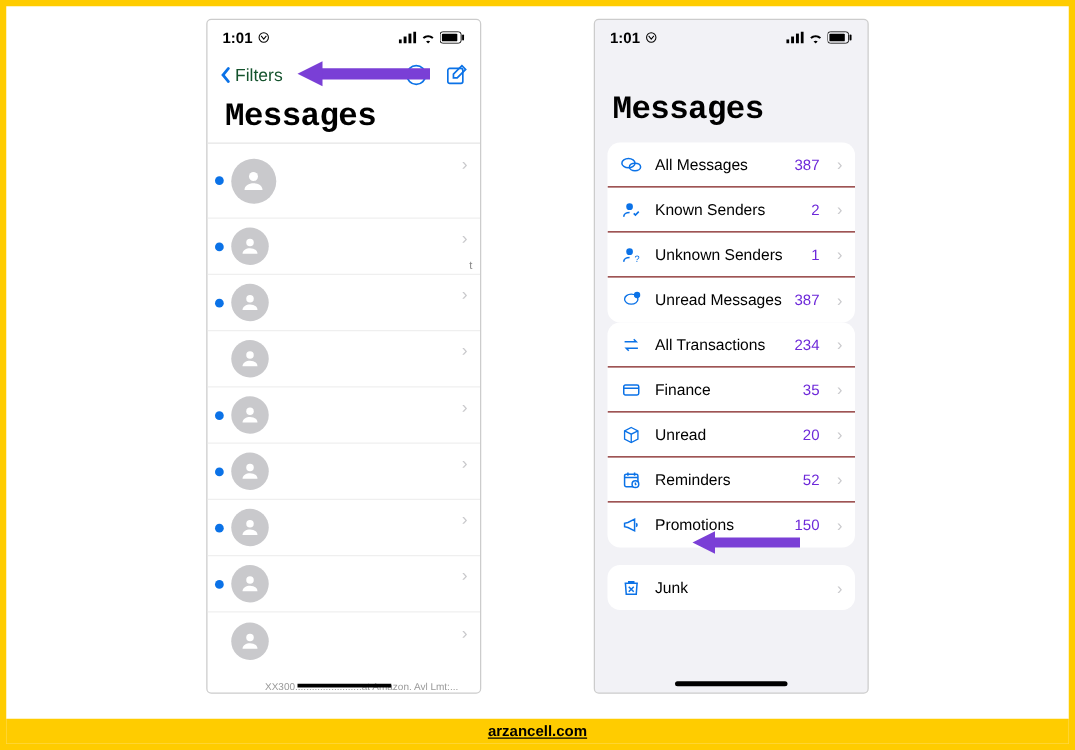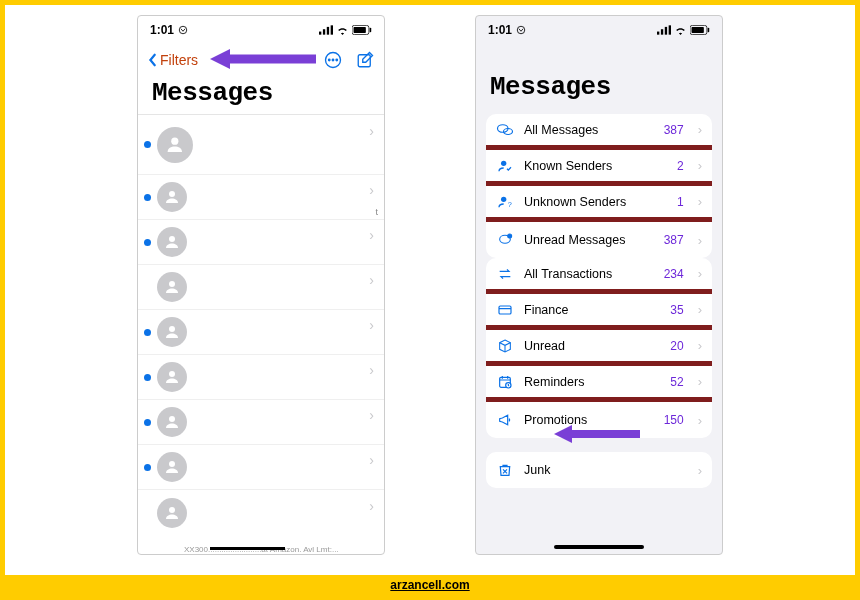--- a/index.html
+++ b/index.html
@@ -19,21 +19,21 @@
   }
   .phones-area {
     width: 100%;
     height: 570px;
     display: flex;
     justify-content: center;
     gap: 90px;
     padding-top: 10px;
   }
   .phone {
-    width: 248px;
+    width: 220px;
     height: 540px;
     border: 1px solid #ccc;
     border-radius: 4px;
     background: #fff;
     overflow: hidden;
     position: relative;
     display: flex;
     flex-direction: column;
   }
   .phone.right { background: #f2f2f6; }
@@ -51,21 +51,21 @@
   .nav-bar {
     height: 32px;
     display: flex;
     align-items: center;
     justify-content: space-between;
     padding: 0 10px;
   }
   .back-link {
     display: flex;
     align-items: center;
-    color: #c2410c;
+    color: #14532d;
     font-size: 14px;
     gap: 2px;
   }
   .nav-actions { display: flex; gap: 14px; }
   .nav-icon { color: #0b72e7; }
   .title {
     font-size: 26px;
     font-weight: 700;
     padding: 2px 14px 6px;
     letter-spacing: -0.5px;
@@ -124,21 +124,21 @@
     margin: 0 10px;
     background: #fff;
     border-radius: 10px;
     overflow: hidden;
   }
   .filter-row {
     height: 36px;
     display: flex;
     align-items: center;
     padding: 0 10px;
-    border-bottom: 5px solid #7f1d1d;
+    border-bottom: 1px solid #7f1d1d;
     font-size: 12.5px;
     gap: 10px;
   }
   .filter-row:last-child { border-bottom: none; }
   .filter-icon {
     width: 18px; height: 18px;
     display: flex; align-items: center; justify-content: center;
     color: #0b72e7;
     flex-shrink: 0;
   }

